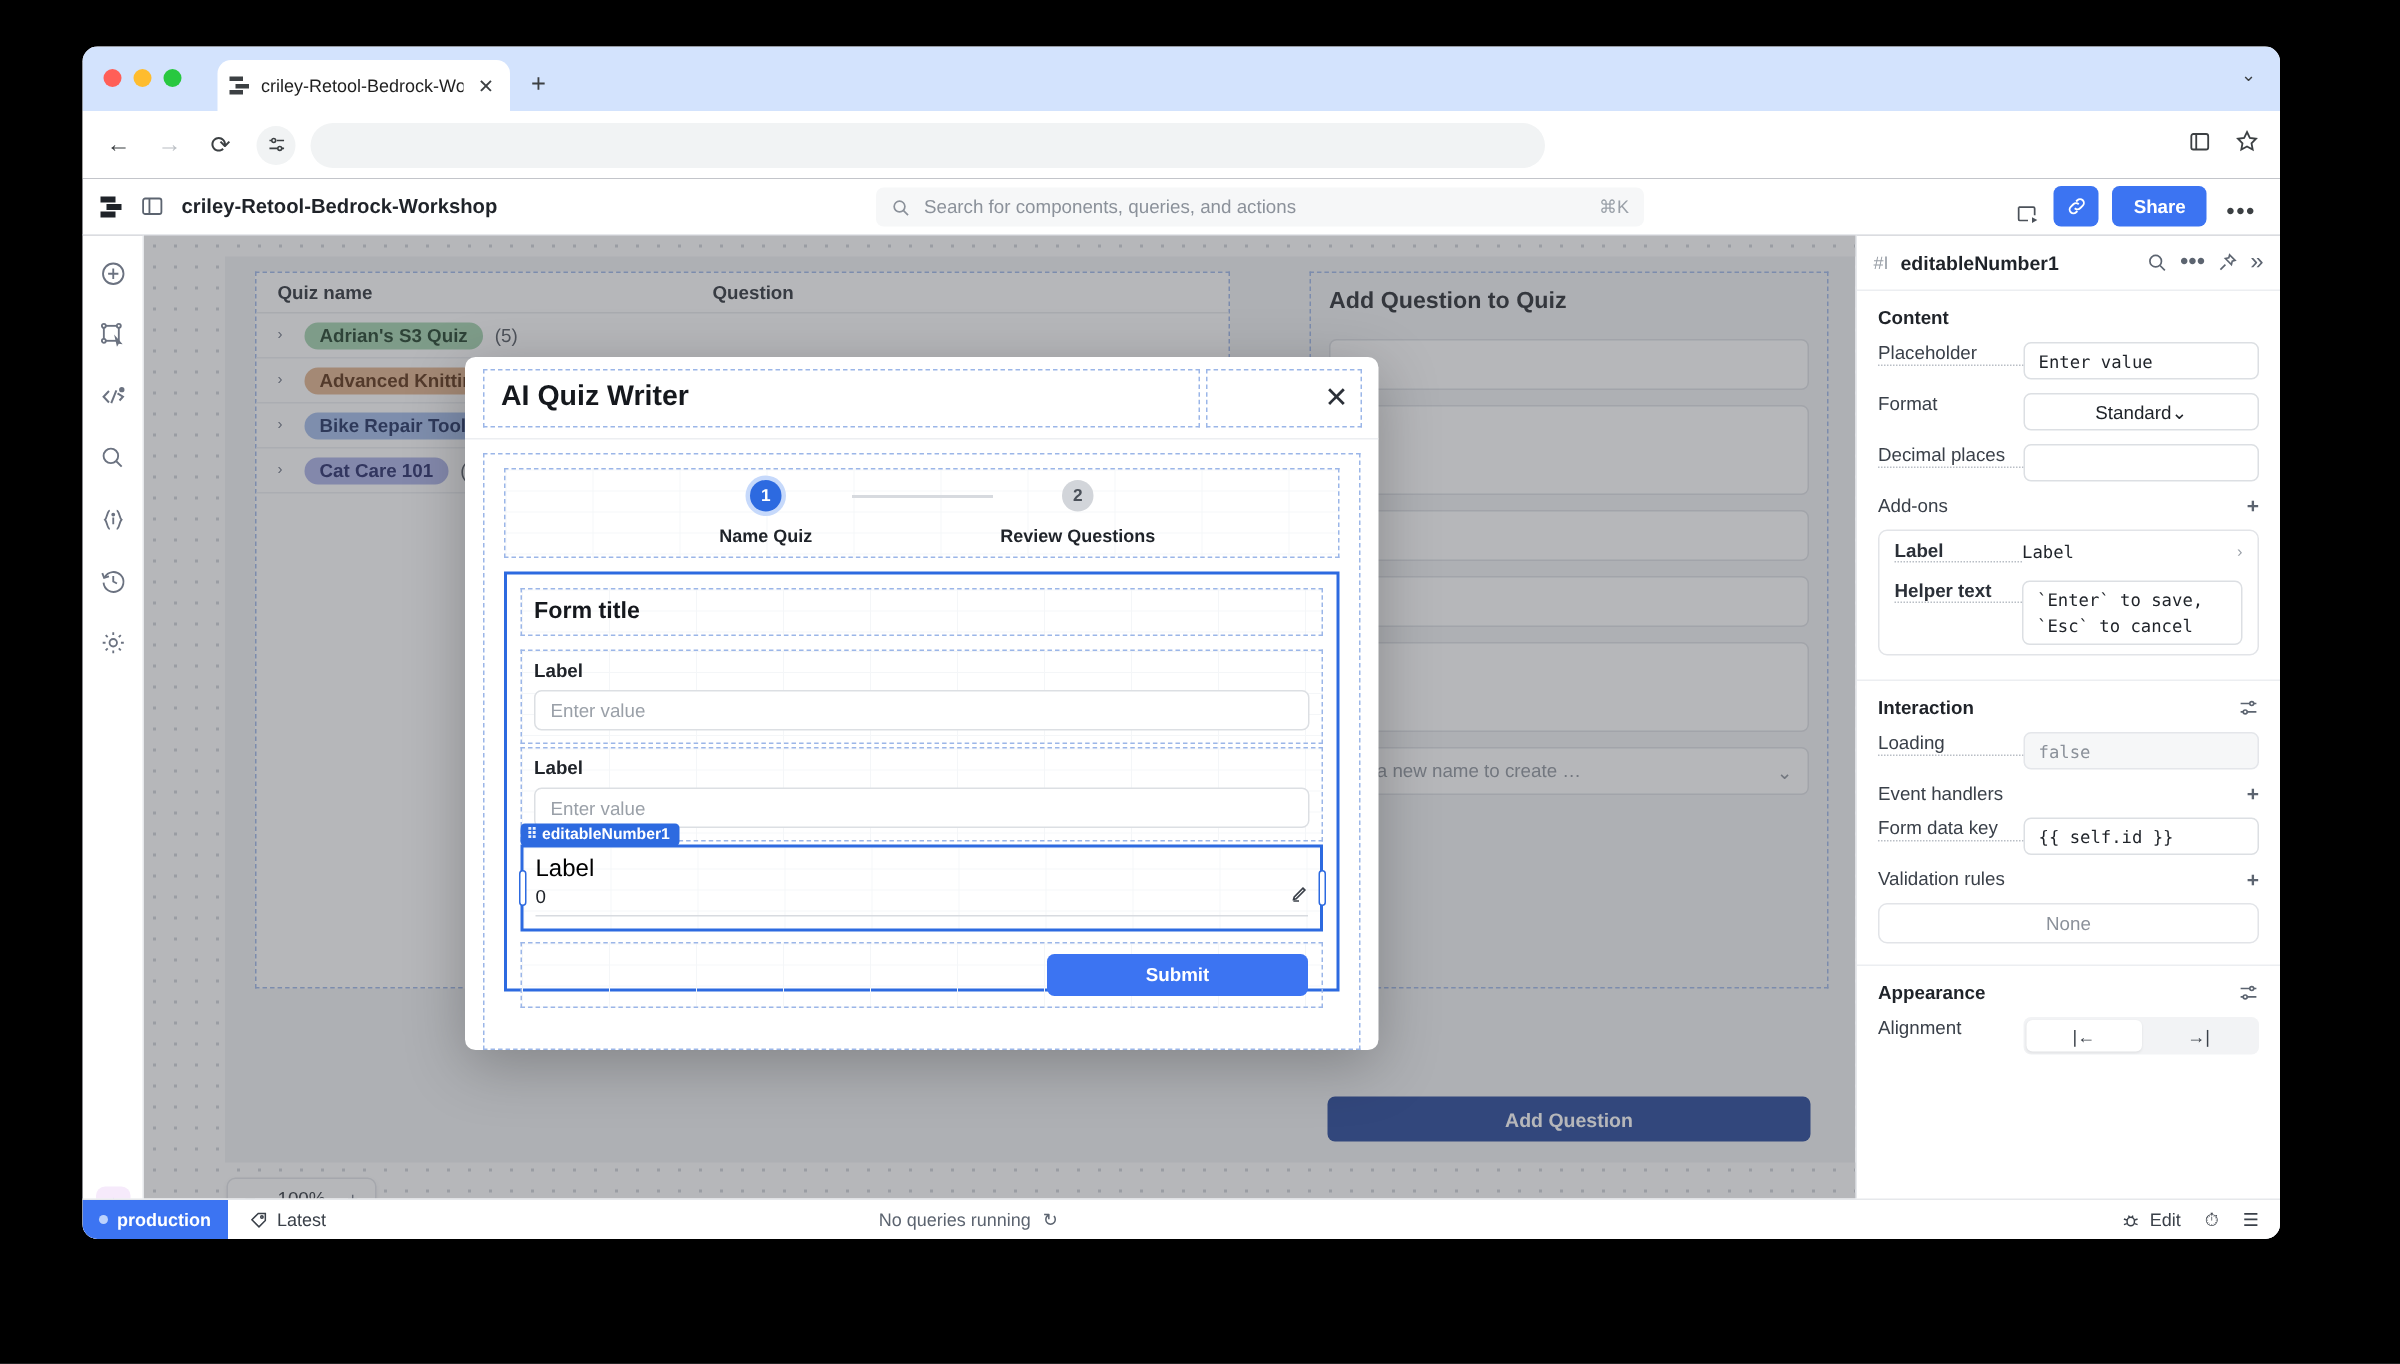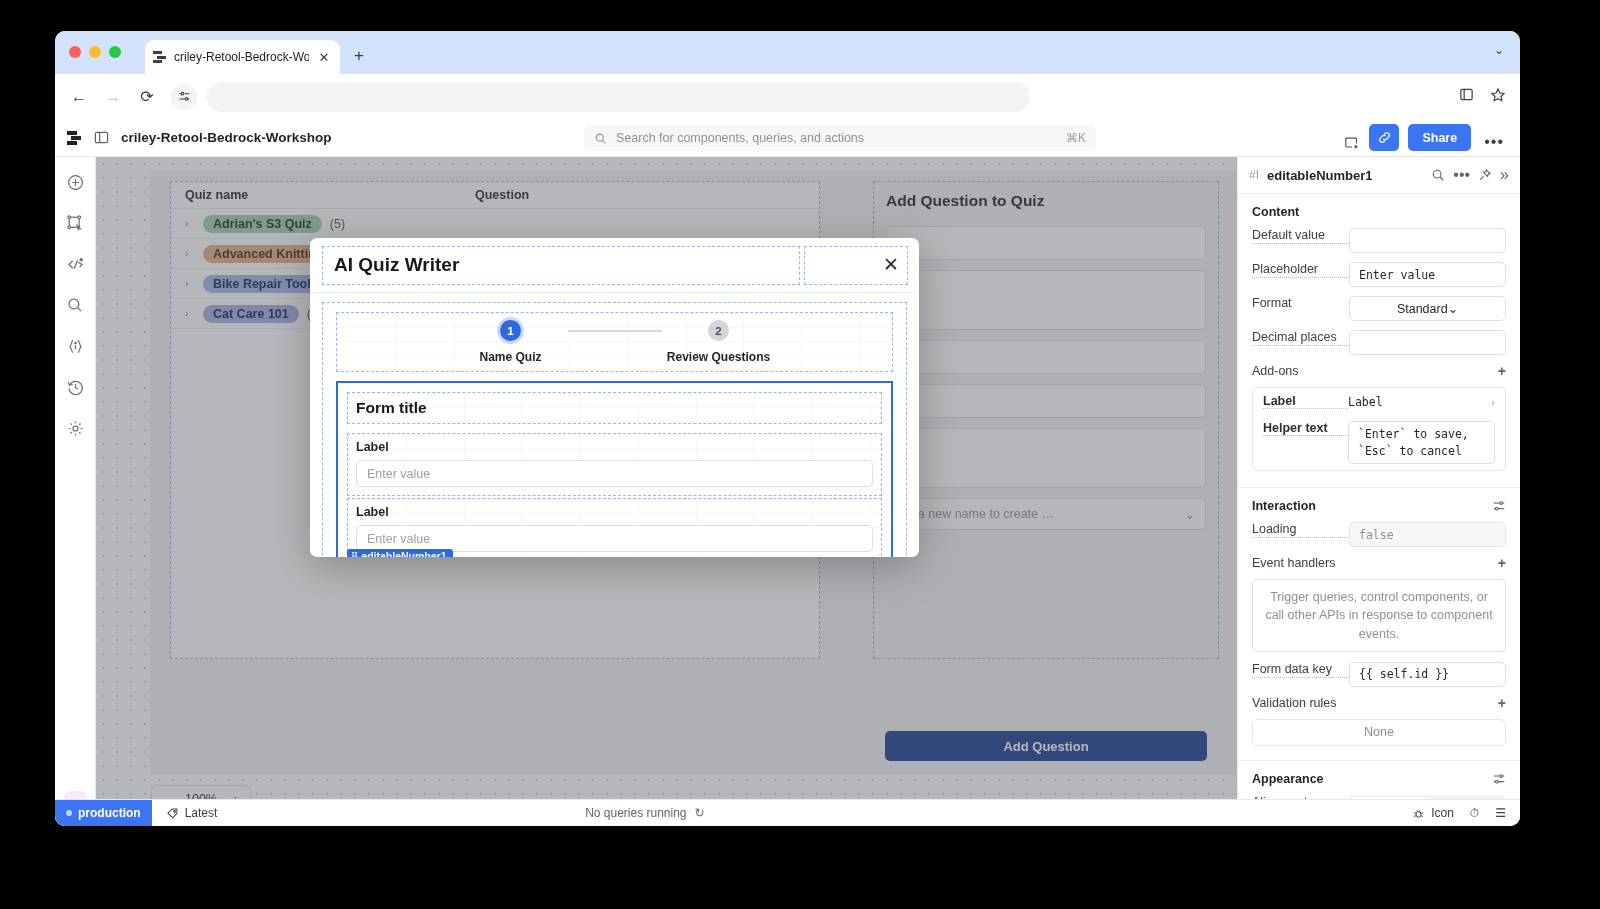--- a/index.html
+++ b/index.html
@@ -152,21 +152,21 @@
     font-size: 13px; font-weight: 700; cursor: pointer;
   }
   .w-addq { position: absolute; left: 735px; bottom: 14px; width: 322px; }
   .w-addai { position: absolute; left: 20px; bottom: 22px; width: 650px; }
 
   
   .dimmer { position: absolute; inset: 0; background: rgba(80,84,90,.42); z-index: 10; }
 
   
   .modal {
-    position: absolute; left: 214px; top: 81px; width: 609px; height: 319px;
+    position: absolute; left: 214px; top: 81px; width: 609px; height: 462px;
     background: #fff; border-radius: 7px; z-index: 20; overflow: hidden;
     box-shadow: 0 10px 40px rgba(0,0,0,.25); display: flex; flex-direction: column;
   }
   .modal-head { position: relative; height: 55px; border-bottom: 1px solid #eceef1; flex: 0 0 55px;}
   .modal-head .slot {
     position: absolute; left: 12px; top: 8px; width: 478px; height: 39px;
     border: 1px dashed #9bb6e8;
   }
   .modal-head .slot2 {
     position: absolute; left: 494px; top: 8px; width: 104px; height: 39px;
@@ -597,24 +597,20 @@
             </span>
             <span class="i">»</span>
           </div>
 
           <div class="ins-scroll">
 
             <div class="sec">
               <div class="sec-head">Content</div>
 
               <div class="row">
-                <span class="rlabel">Default value</span>
-                <span class="ctrl"></span>
-              </div>
-              <div class="row">
                 <span class="rlabel">Placeholder</span>
                 <span class="ctrl mono">Enter value</span>
               </div>
               <div class="row">
                 <span class="rlabel nodots">Format</span>
                 <span class="ctrl select">
                   <span>Standard</span>
                   <span>⌄</span>
                 </span>
               </div>
@@ -661,21 +657,20 @@
 
               <div class="row">
                 <span class="rlabel">Loading</span>
                 <span class="ctrl mono grey">false</span>
               </div>
 
               <div class="sec-head" style="margin-top:2px">
                 <span style="font-weight:400;color:#3a4049">Event handlers</span>
                 <span class="plus">+</span>
               </div>
-              <div class="evt-box">Trigger queries, control components, or call other APIs in response to component events.</div>
 
               <div class="row">
                 <span class="rlabel">Form data key</span>
                 <span class="ctrl">
                   <span class="codeval">{{ self.id }}</span>
                 </span>
               </div>
 
               <div class="sec-head" style="margin-top:2px">
                 <span style="font-weight:400;color:#3a4049">Validation rules</span>
@@ -734,21 +729,21 @@
           <span class="dbg">
             <svg width="13" height="13" viewBox="0 0 16 16" fill="none" stroke="#3a4049" stroke-width="1.2">
               <rect x="5" y="5.5" width="6" height="7" rx="3"></rect>
                 <line x1="2.4" y1="7" x2="4.8" y2="7.8"></line>
               <line x1="13.6" y1="7" x2="11.2" y2="7.8"></line>
                 <line x1="2.4" y1="11.6" x2="4.8" y2="10.8"></line>
               <line x1="13.6" y1="11.6" x2="11.2" y2="10.8"></line>
                 <line x1="6.1" y1="4.2" x2="7" y2="5.4"></line>
               <line x1="9.9" y1="4.2" x2="9" y2="5.4"></line>
             </svg>
-            <span>Icon</span>
+            <span>Edit</span>
           </span>
           <span>⏱</span>
           <span>☰</span>
         </span>
       </div>
 
     </div>
   </div>
 </div>
 

